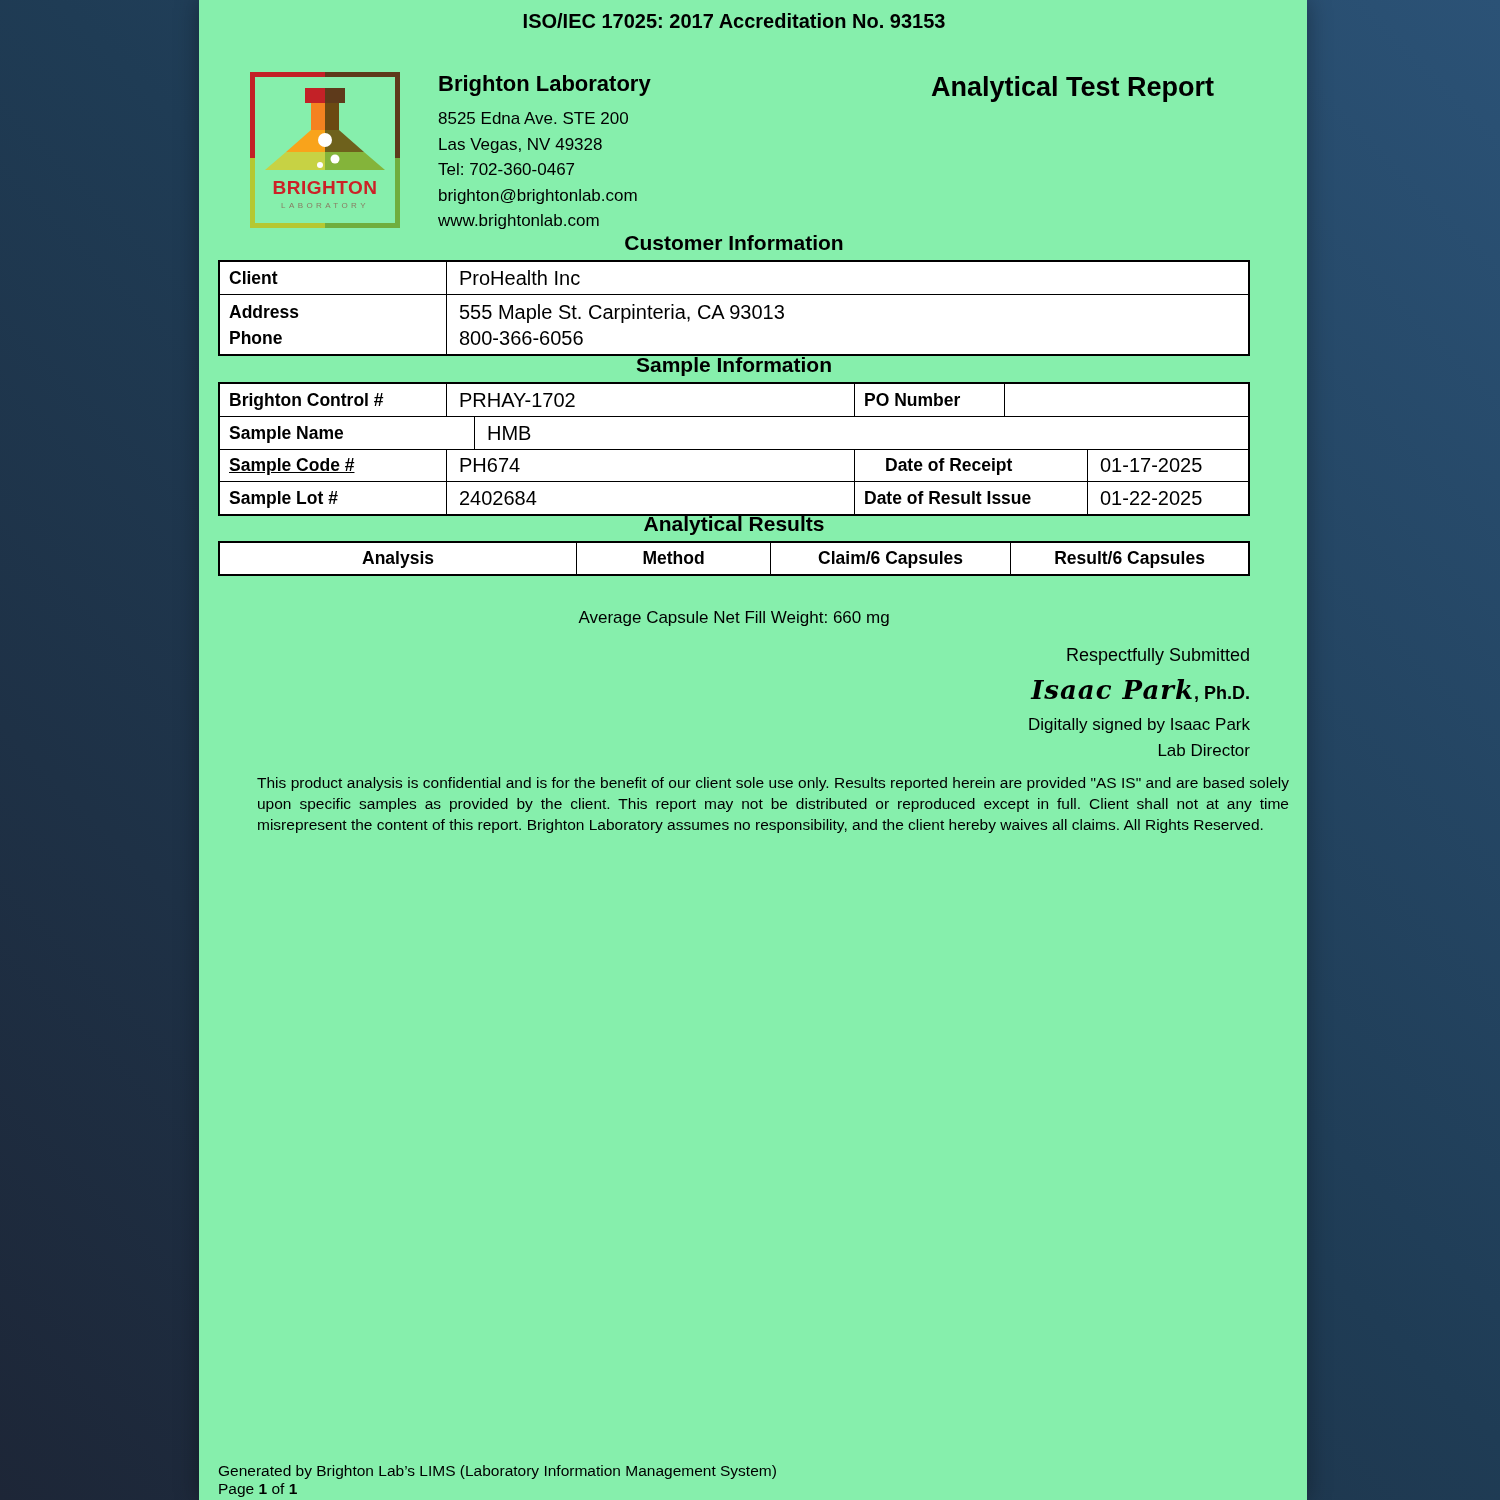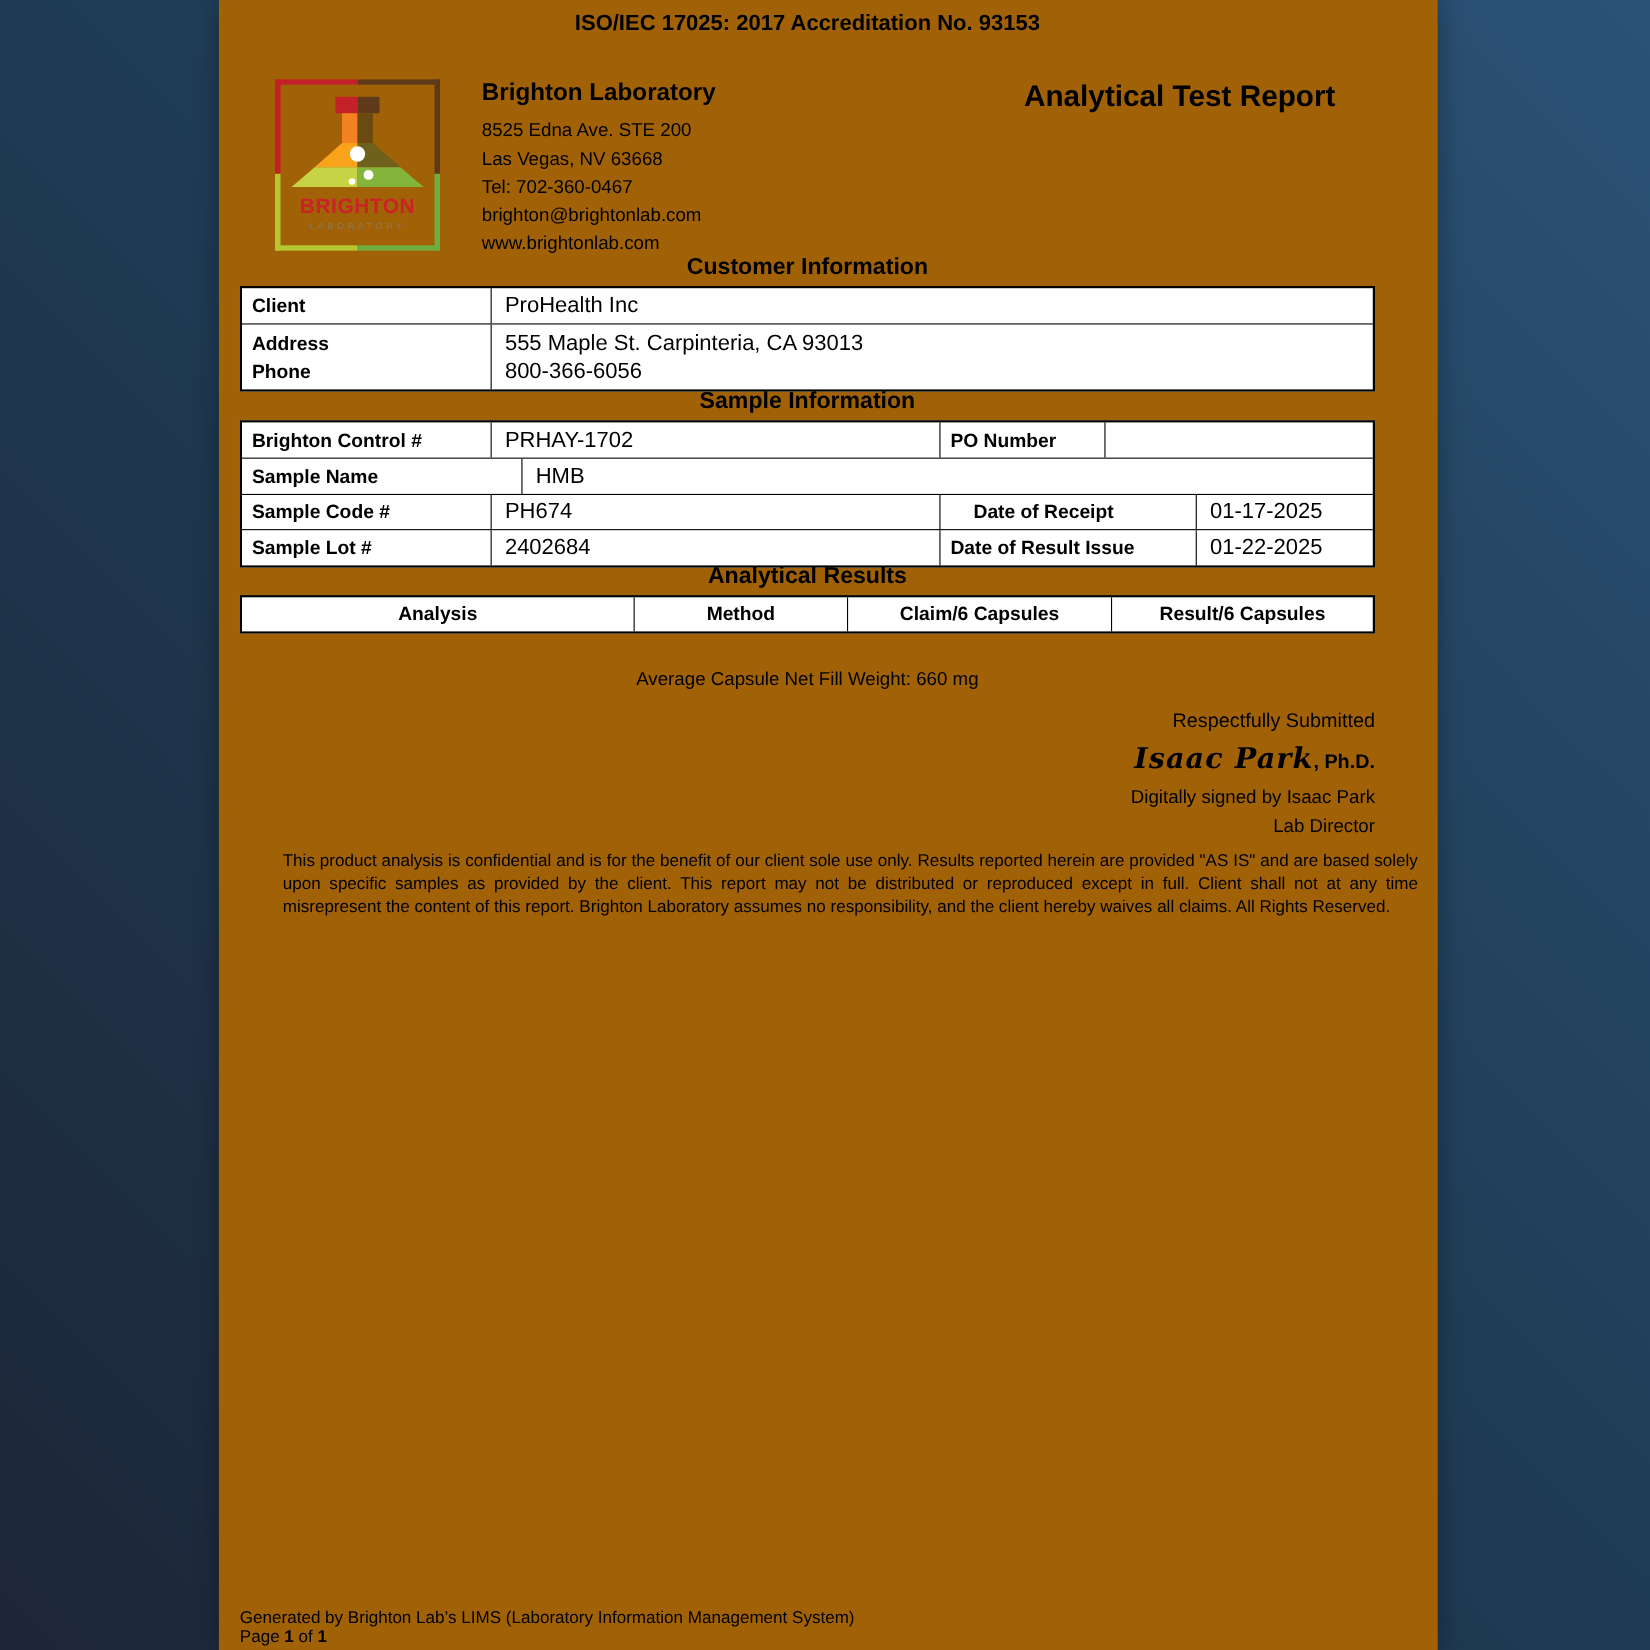--- a/index.html
+++ b/index.html
@@ -7,21 +7,21 @@
   body {
     font-family: "Liberation Sans", sans-serif;
     background: linear-gradient(to bottom left, #2b5276 0%, #1f3c55 48%, #1d2637 100%);
     position: relative;
     color: #000;
   }
   .page {
     position: absolute;
     left: 199px; top: 0;
     width: 1108px; height: 1500px;
-    background: #a16207;
+    background: #86efac;
     box-shadow: 0 0 22px rgba(0,0,0,0.35);
   }
   .abs { position: absolute; }
   .content-x { left: 19px; width: 1032px; }
 
   .iso-header {
     top: 10px; text-align: center;
     font-size: 20px; font-weight: bold;
   }
 
@@ -111,21 +111,21 @@
       <circle cx="85" cy="87" r="4.5" fill="#ffffff"></circle>
       <circle cx="70" cy="93" r="3" fill="#ffffff"></circle>
     </g>
     <text x="75" y="122" text-anchor="middle" font-family="Liberation Sans, sans-serif" font-weight="bold" font-size="19" letter-spacing="0.5" fill="#cc2127">BRIGHTON</text>
     <text x="75" y="136" text-anchor="middle" font-family="Liberation Sans, sans-serif" font-size="8" letter-spacing="3.4" fill="#8a7a62">LABORATORY</text>
   </svg>
 
   <div class="abs company">
     <div class="company-name">Brighton Laboratory</div>
     <div class="company-line">8525 Edna Ave. STE 200</div>
-    <div class="company-line">Las Vegas, NV 63668</div>
+    <div class="company-line">Las Vegas, NV 49328</div>
     <div class="company-line">Tel: 702-360-0467</div>
     <div class="company-line">brighton@brightonlab.com</div>
     <div class="company-line">www.brightonlab.com</div>
   </div>
 
   <div class="abs report-title">Analytical Test Report</div>
 
   <div class="abs content-x section-heading" style="top:231px;">Customer Information</div>
   <div class="abs content-x tbl" style="top:260px;">
     <div class="trow" style="height:32px;">
@@ -150,21 +150,21 @@
       <div class="tcell lbl" style="width:226px;">Brighton Control #</div>
       <div class="tcell" style="width:408px;">PRHAY-1702</div>
       <div class="tcell lbl" style="width:150px;">PO Number</div>
       <div class="tcell" style="flex:1;"></div>
     </div>
     <div class="trow" style="height:33px;gap:28px;">
       <div class="tcell lbl" style="width:226px;">Sample Name</div>
       <div class="tcell" style="flex:1;">HMB</div>
     </div>
     <div class="trow" style="height:32px;">
-      <div class="tcell lbl" style="width:226px;">Sample Code #</div>
+      <div class="tcell lbl" style="width:226px;text-decoration:underline;">Sample Code #</div>
       <div class="tcell" style="width:408px;">PH674</div>
       <div class="tcell lbl" style="width:233px;padding-left:30px;">Date of Receipt</div>
       <div class="tcell" style="flex:1;">01-17-2025</div>
     </div>
     <div class="trow" style="height:33px;">
       <div class="tcell lbl" style="width:226px;">Sample Lot #</div>
       <div class="tcell" style="width:408px;">2402684</div>
       <div class="tcell lbl" style="width:233px;">Date of Result Issue</div>
       <div class="tcell" style="flex:1;">01-22-2025</div>
     </div>

